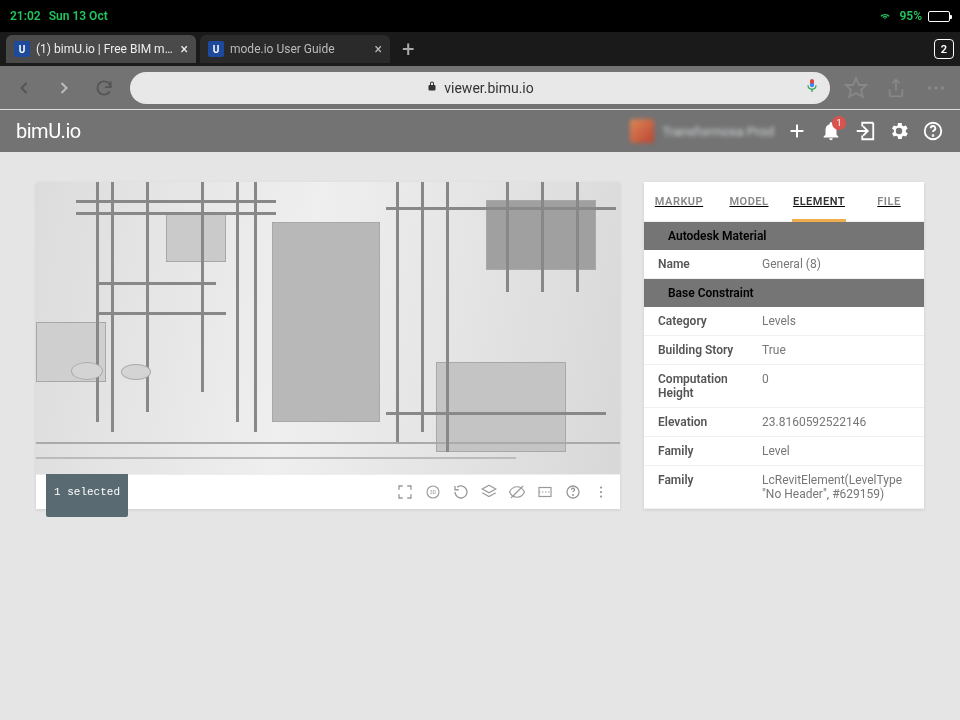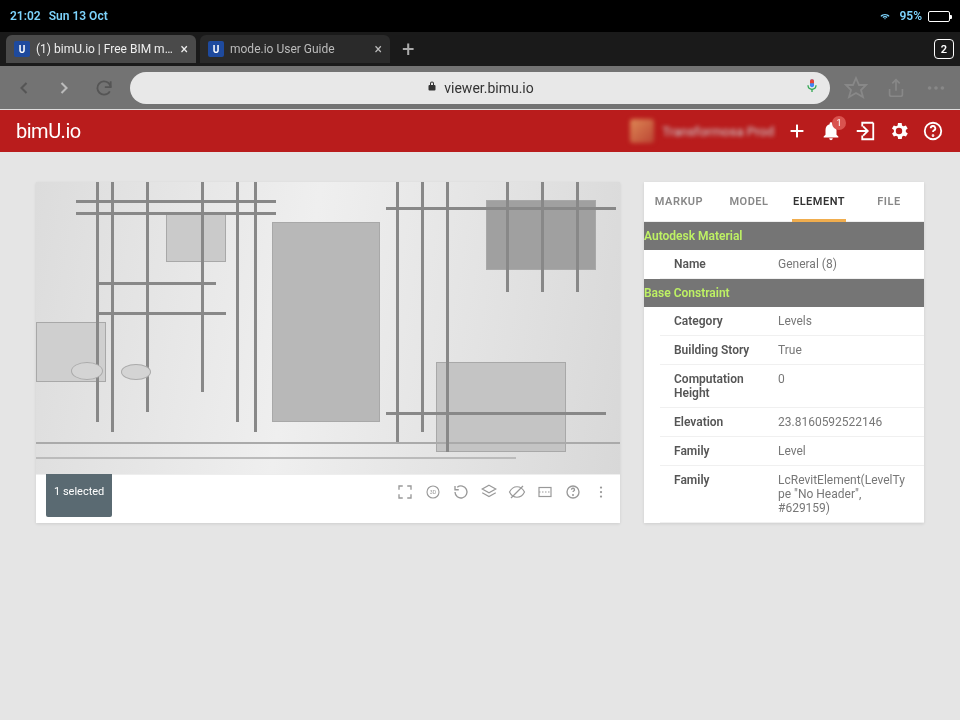--- a/index.html
+++ b/index.html
@@ -1,19 +1,19 @@
 <!DOCTYPE html>
 <html><head>
 <meta charset="utf-8">
 <style>
   * { box-sizing: border-box; margin: 0; padding: 0; }
   html, body { width: 960px; height: 720px; font-family: -apple-system, BlinkMacSystemFont, "Segoe UI", Roboto, sans-serif; background: #e5e5e5; overflow: hidden; }
   
   
-  .status-bar { height: 20px; background: #000; color: #7dd3fc; display: flex; align-items: center; padding: 16px 10px; font-size: 12px; font-weight: 600; }
+  .status-bar { height: 20px; background: #000; color: #22c55e; display: flex; align-items: center; padding: 16px 10px; font-size: 12px; font-weight: 600; }
   .status-left { display: flex; gap: 8px; }
   .status-right { margin-left: auto; display: flex; align-items: center; gap: 6px; }
   .battery { width: 22px; height: 11px; border: 1px solid #fff; border-radius: 2px; position: relative; }
   .battery::after { content: ''; position: absolute; right: -3px; top: 3px; width: 2px; height: 4px; background: #fff; border-radius: 0 1px 1px 0; }
   .battery-fill { background: #fff; height: 100%; width: 95%; border-radius: 1px; }
 
   
   .tab-strip { height: 34px; background: #1a1a1a; display: flex; align-items: center; padding: 0 6px; gap: 4px; }
   .tab { display: flex; align-items: center; background: #4a4a4a; color: #eee; height: 28px; padding: 0 8px; border-radius: 6px 6px 0 0; font-size: 12px; width: 190px; gap: 6px; cursor: pointer; }
   .tab.inactive { background: #2a2a2a; color: #bbb; }
@@ -24,21 +24,21 @@
   .tab-count { margin-left: auto; width: 20px; height: 20px; border: 1.5px solid #fff; border-radius: 4px; color: #fff; display: flex; align-items: center; justify-content: center; font-size: 11px; font-weight: 600; cursor: pointer; }
 
   .nav-bar { height: 44px; background: #737373; display: flex; align-items: center; padding: 0 10px; gap: 12px; border-bottom: 1px solid #ddd; }
   .nav-btn { width: 28px; height: 28px; display: flex; align-items: center; justify-content: center; cursor: pointer; color: #555; }
   .nav-btn.disabled { color: #bbb; cursor: default; }
   .url-bar { flex: 1; height: 32px; background: #e8e8e8; border-radius: 16px; display: flex; align-items: center; justify-content: center; gap: 6px; font-size: 14px; color: #333; position: relative; }
   .url-bar .lock { font-size: 11px; }
   .mic { position: absolute; right: 10px; }
 
   
-  .app-header { height: 42px; background: #b91c1c; color: #fff; display: flex; align-items: center; padding: 0 16px; gap: 12px; }
+  .app-header { height: 42px; background: #737373; color: #fff; display: flex; align-items: center; padding: 0 16px; gap: 12px; }
   .brand { font-size: 20px; font-weight: 400; letter-spacing: -0.5px; }
   .header-spacer { flex: 1; }
   .user-chip { display: flex; align-items: center; gap: 8px; font-size: 13px; color: #d0d4d6; filter: blur(2px); }
   .avatar { width: 24px; height: 24px; border-radius: 3px; background: linear-gradient(135deg, #d85, #b43); }
   .hicon { width: 22px; height: 22px; display: flex; align-items: center; justify-content: center; cursor: pointer; position: relative; }
   .badge { position: absolute; top: -4px; right: -4px; background: #d9534f; color: #fff; width: 14px; height: 14px; border-radius: 50%; font-size: 9px; display: flex; align-items: center; justify-content: center; }
 
   
   .content { display: flex; gap: 24px; padding: 30px 36px; background: #e5e5e5; }
   
@@ -47,33 +47,33 @@
   
   
   .scene { position: absolute; inset: 0; }
   .box { position: absolute; background: #c8c8c8; border: 1px solid #a8a8a8; }
   .box.dark { background: #a0a0a0; }
   .pipe { position: absolute; background: #888; }
   .pipe.v { width: 3px; }
   .pipe.h { height: 3px; }
   
   .viewer-toolbar { height: 34px; background: #fff; display: flex; align-items: center; padding: 0 10px; gap: 10px; border-top: 1px solid #eee; }
-  .sel-chip { background: #5a6a72; color: #fff; font-size: 11px; padding: 19px 8px; border-radius: 2px; }
+  .sel-chip { background: #5a6a72; color: #fff; font-size: 11px; padding: 19px 8px; border-radius: 2px; font-family: Liberation Mono, monospace; }
   .vt-spacer { flex: 1; }
   .vt-icon { width: 18px; height: 18px; color: #999; cursor: pointer; display: flex; align-items: center; justify-content: center; }
 
   
   .props-panel { width: 280px; background: #fff; box-shadow: 0 1px 3px rgba(0,0,0,0.1); align-self: flex-start; }
-  .tabs { display: flex; height: 40px; border-bottom: 1px solid #eee; }
+  .tabs { display: flex; height: 40px; border-bottom: 1px solid #eee; text-decoration: underline; }
   .ptab { flex: 1; display: flex; align-items: center; justify-content: center; font-size: 11px; font-weight: 600; color: #888; letter-spacing: 0.5px; cursor: pointer; position: relative; }
   .ptab.active { color: #333; }
   .ptab.active::after { content: ''; position: absolute; bottom: -1px; left: 8px; right: 8px; height: 3px; background: #f0ad4e; }
   
-  .section-header { background: #757575; color: #bef264; font-size: 12px; font-weight: 600; padding: 7px 0; }
-  .prop-row { display: flex; padding: 7px 14px; font-size: 12px; border-bottom: 1px solid #f0f0f0; align-items: flex-start; margin-left: 16px; }
+  .section-header { background: #757575; color: #000000; font-size: 12px; font-weight: 600; padding: 7px 24px; }
+  .prop-row { display: flex; padding: 7px 14px; font-size: 12px; border-bottom: 1px solid #f0f0f0; align-items: flex-start; }
   .prop-key { width: 104px; color: #555; font-weight: 600; flex-shrink: 0; }
   .prop-val { color: #777; word-break: break-word; }
 
   svg { width: 100%; height: 100%; }
 </style>
 </head>
 <body>
 
 <div class="status-bar">
   <div class="status-left">

